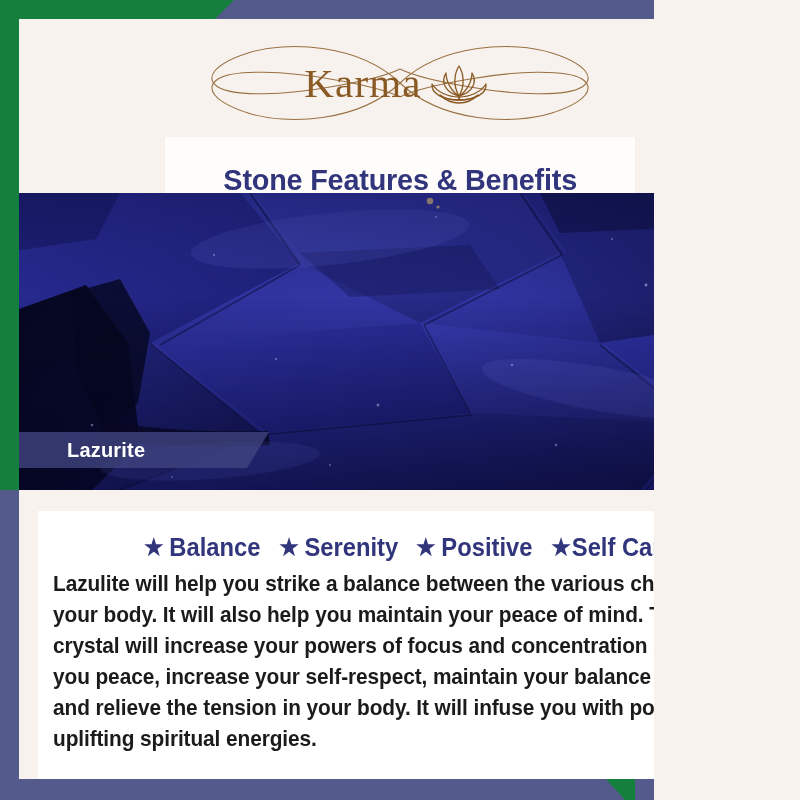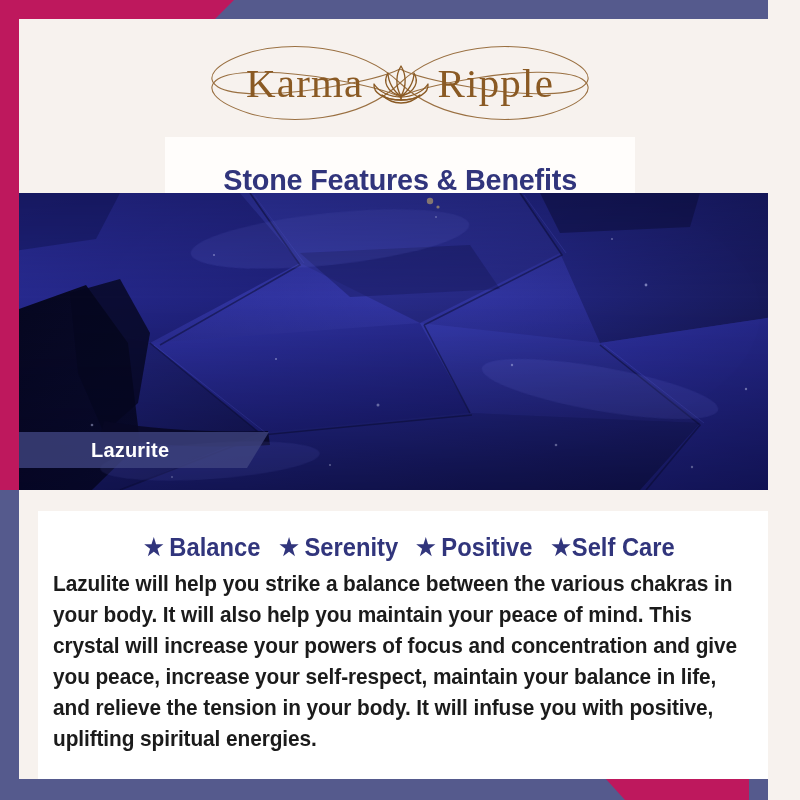--- a/index.html
+++ b/index.html
@@ -11,23 +11,23 @@
     width: 800px;
     height: 800px;
     overflow: hidden;
     font-family: "Liberation Sans", sans-serif;
     background: #f7f2ee;
   }
 
   
   .canvas {
     position: relative;
-    width: 768px;
+    width: 654px;
     height: 800px;
-    background: #be185d;
+    background: #15803d;
     overflow: hidden;
   }
 
   
   .navy-top-band {
     position: absolute;
     top: 0;
     left: 215px;
     width: 585px;
     height: 19px;
@@ -172,21 +172,21 @@
     clip-path: polygon(0 0, 100% 0, 228px 100%, 0 100%);
     display: flex;
     align-items: center;
   }
   .stone-banner-label {
     color: #ffffff;
     font-family: "Liberation Sans", sans-serif;
     font-size: 20px;
     font-weight: bold;
     letter-spacing: 0.2px;
-    margin-left: 72px;
+    margin-left: 48px;
   }
 
   
   .photo-gap {
     position: absolute;
     left: 0;
     top: 471px;
     width: 762px;
     height: 21px;
     background: #f7f2ee;
@@ -278,21 +278,20 @@
             <g fill="none" stroke="#8a5a24" stroke-width="1.3" stroke-linejoin="round" stroke-linecap="round">
               <path d="M31 6 C 26 14, 25 26, 31 36 C 37 26, 36 14, 31 6 Z"></path>
               <path d="M31 36 C 24 32, 18 22, 18 13 C 13 21, 16 32, 31 36 Z"></path>
               <path d="M31 36 C 38 32, 44 22, 44 13 C 49 21, 46 32, 31 36 Z"></path>
               <path d="M31 37 C 20 37, 9 32, 4 24 C 3 33, 14 40, 31 40 Z"></path>
               <path d="M31 37 C 42 37, 53 32, 58 24 C 59 33, 48 40, 31 40 Z"></path>
               <path d="M31 40 C 23 40, 16 38, 12 35 C 18 41, 24 43, 31 43 C 38 43, 44 41, 50 35 C 46 38, 39 40, 31 40 Z"></path>
             </g>
           </svg>
 
-          <span class="brand-word">Ripple</span>
         </div>
       </div>
     </div>
 
     <div class="headline-panel">
       <div class="headline-text">Stone Features &amp; Benefits</div>
     </div>
 
     <div class="hero">
       <svg class="hero-art" viewBox="0 0 800 297" preserveAspectRatio="none" aria-hidden="true">

